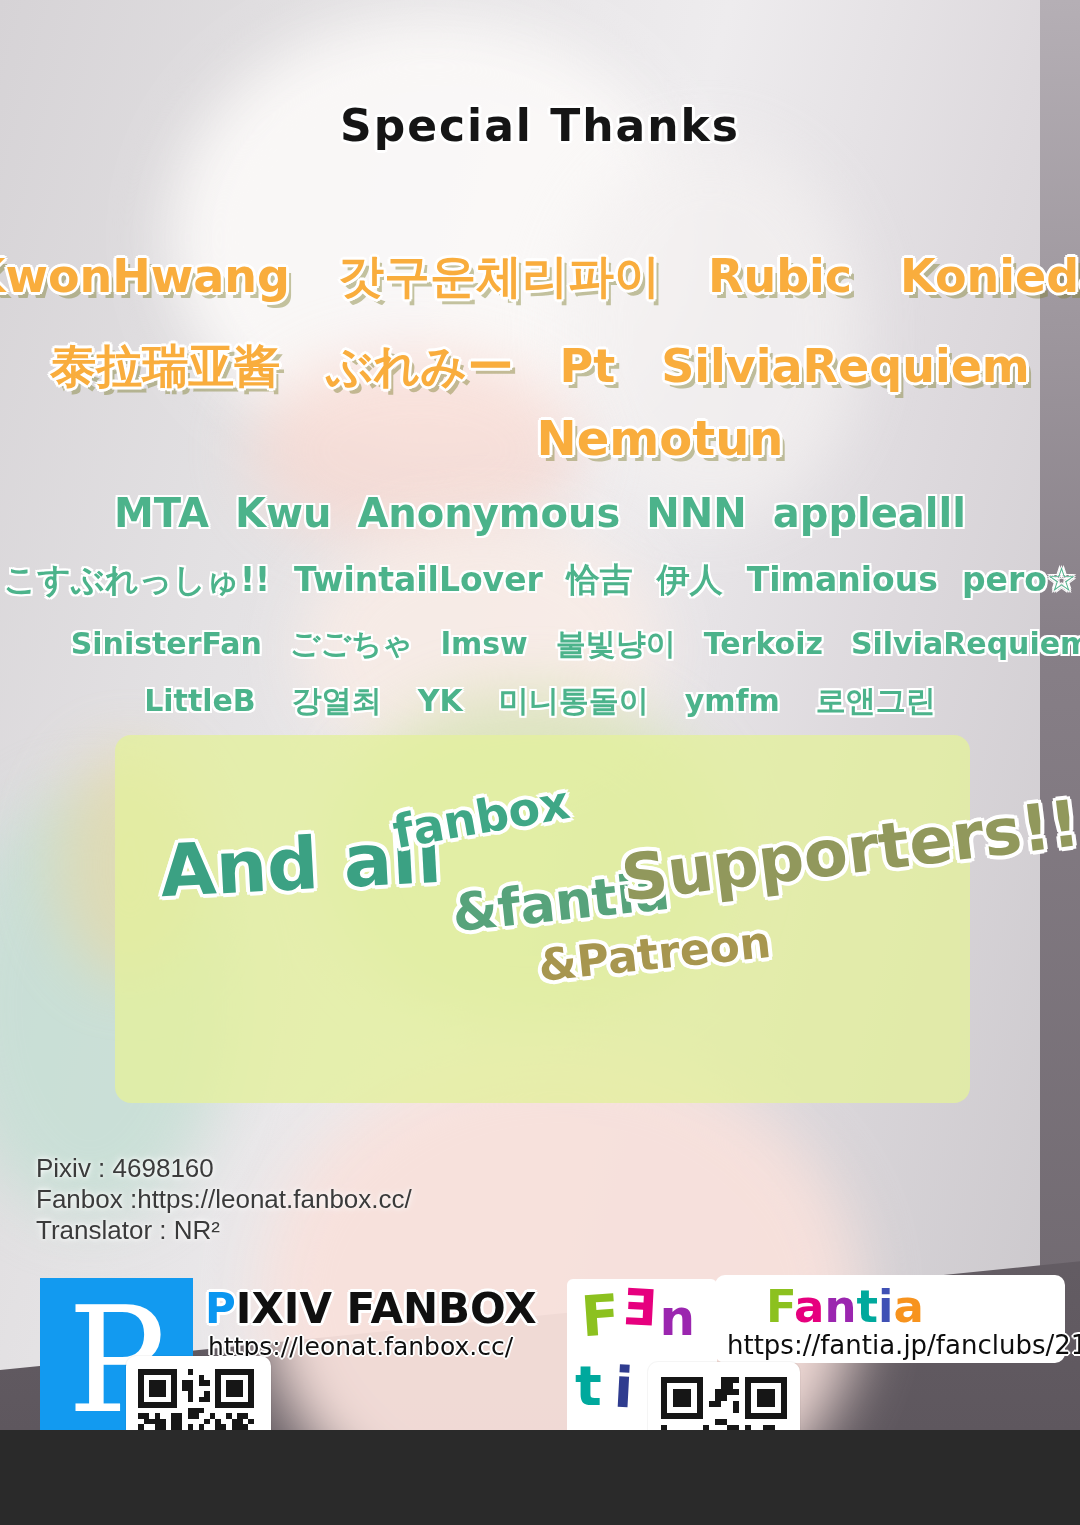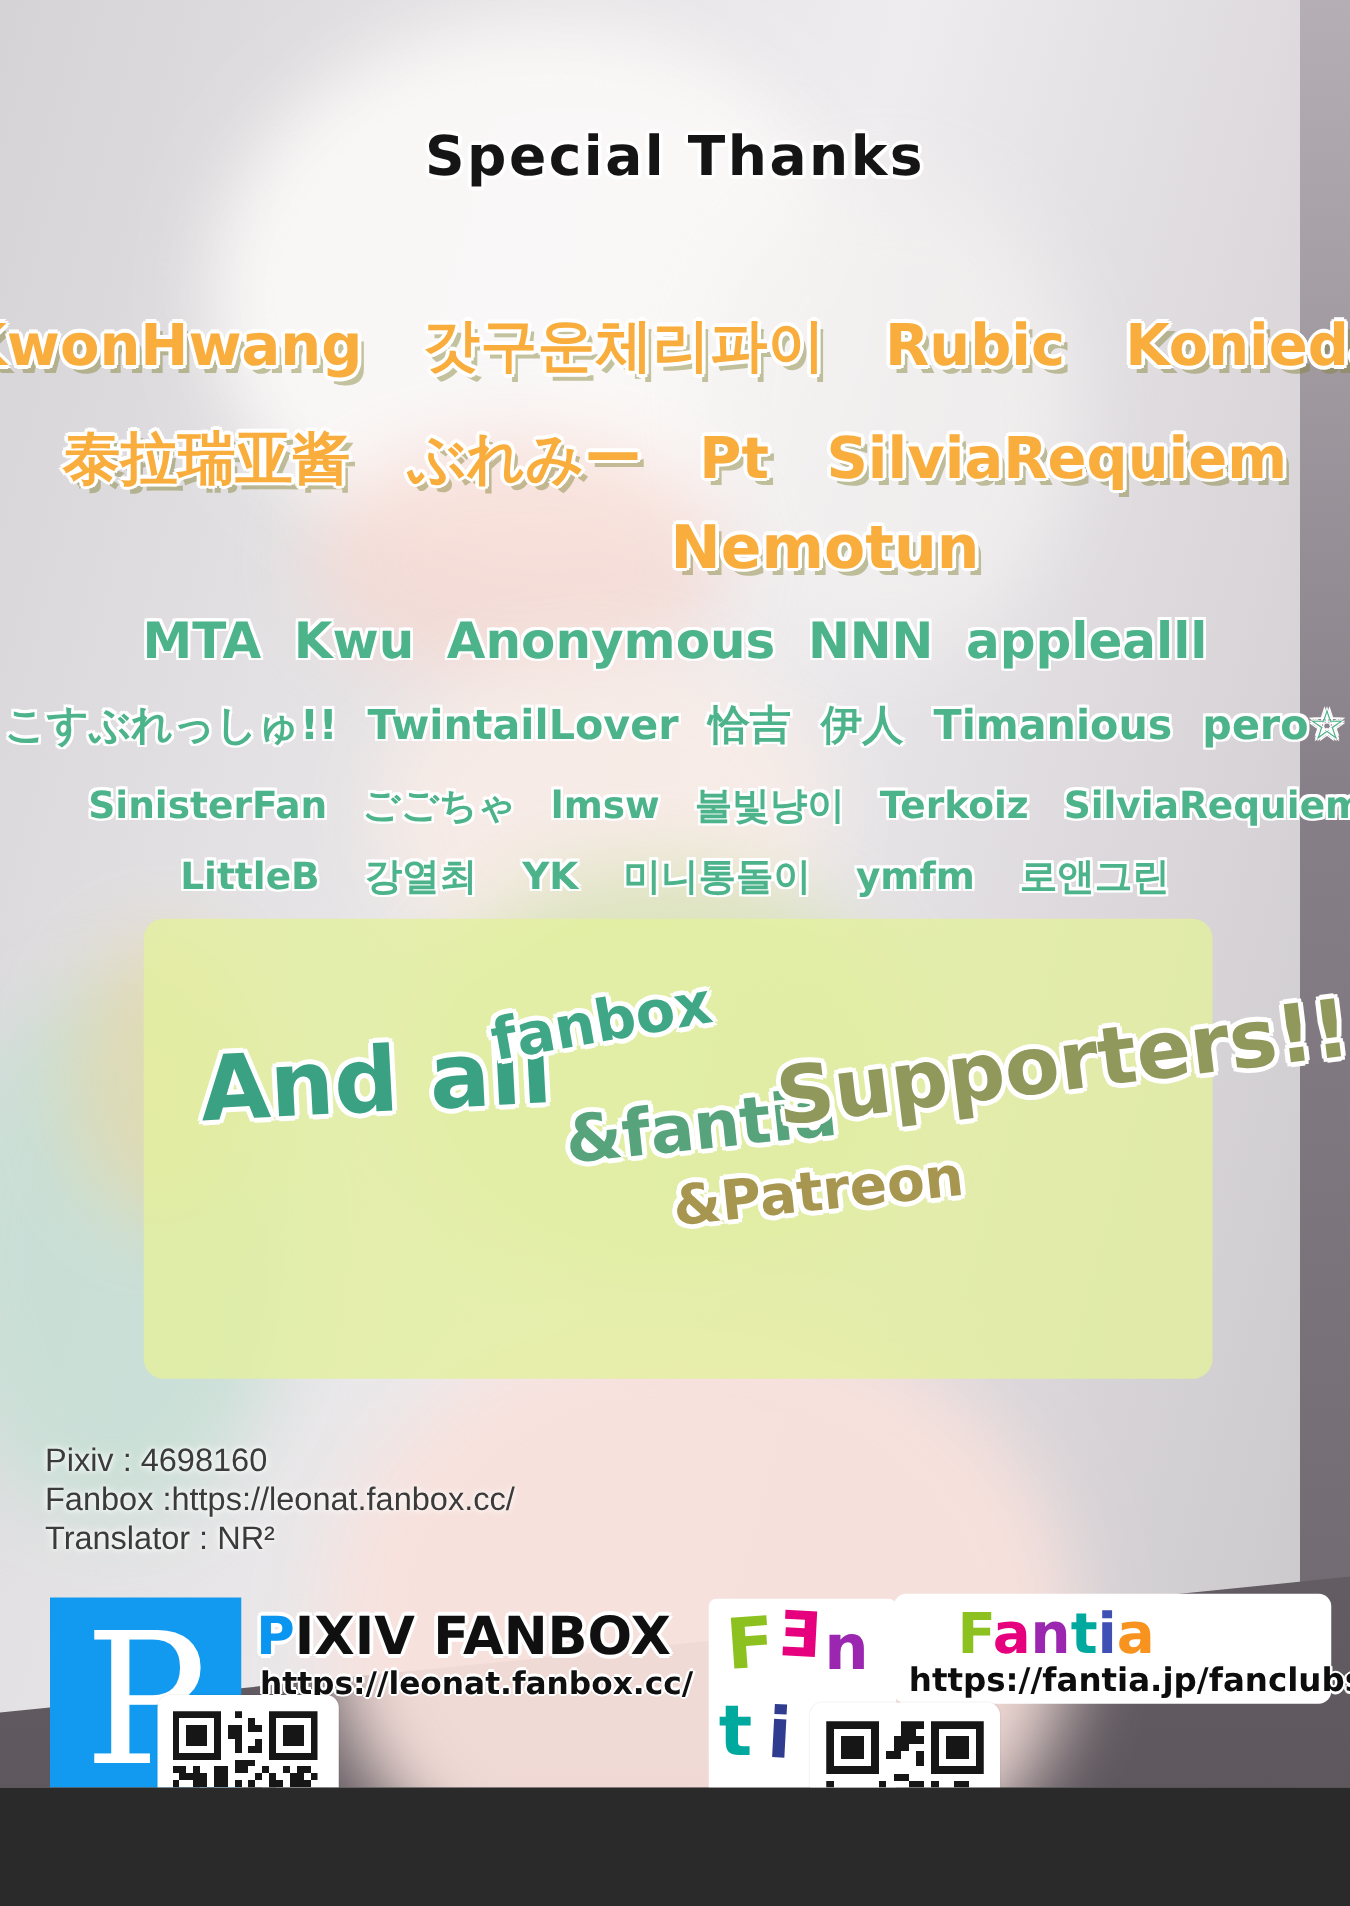--- a/index.html
+++ b/index.html
@@ -66,21 +66,21 @@
 
   
   #pixivLogo{position:absolute;left:40px;top:1278px;width:153px;height:159px;background:#129af0;}
   #pixivLogo span{display:block;width:100%;height:100%;text-align:center;
     font-family:"DejaVu Serif","Liberation Serif",serif;font-size:146px;line-height:165px;color:#fff;}
   #pixivBrand{position:absolute;left:205px;top:1284px;font-size:42px;font-weight:700;color:#101010;
     white-space:nowrap;
     text-shadow:-3px 0 0 #fff,3px 0 0 #fff,0 -3px 0 #fff,0 3px 0 #fff,
       -2px -2px 0 #fff,2px -2px 0 #fff,-2px 2px 0 #fff,2px 2px 0 #fff;}
   #pixivBrand .blue{color:#0a96f0;}
-  .url{position:absolute;font-weight:700;color:#101010;white-space:nowrap;
+  .url{position:absolute;font-weight:400;color:#101010;white-space:nowrap;
     text-shadow:-2px 0 0 #fff,2px 0 0 #fff,0 -2px 0 #fff,0 2px 0 #fff,
       -1px -1px 0 #fff,1px -1px 0 #fff,-1px 1px 0 #fff,1px 1px 0 #fff;}
   #pixivUrl{left:208px;top:1332px;font-size:25px;}
   .qr-card{position:absolute;background:#fff;border-radius:10px;box-shadow:0 0 0 1px rgba(0,0,0,.04);}
   #fanboxQrCard{left:126px;top:1356px;width:145px;height:152px;}
   #fantiaQrCard{left:648px;top:1362px;width:152px;height:158px;}
   svg.qr{position:absolute;fill:#161616;shape-rendering:crispEdges;}
   #fanboxQrCard svg.qr{left:12px;top:13px;width:116px;height:116px;}
   #fantiaQrCard svg.qr{left:13px;top:15px;width:126px;height:126px;}
   .qr-cap{position:absolute;right:8px;bottom:12px;font-size:16px;line-height:12px;font-weight:700;color:#111;}

